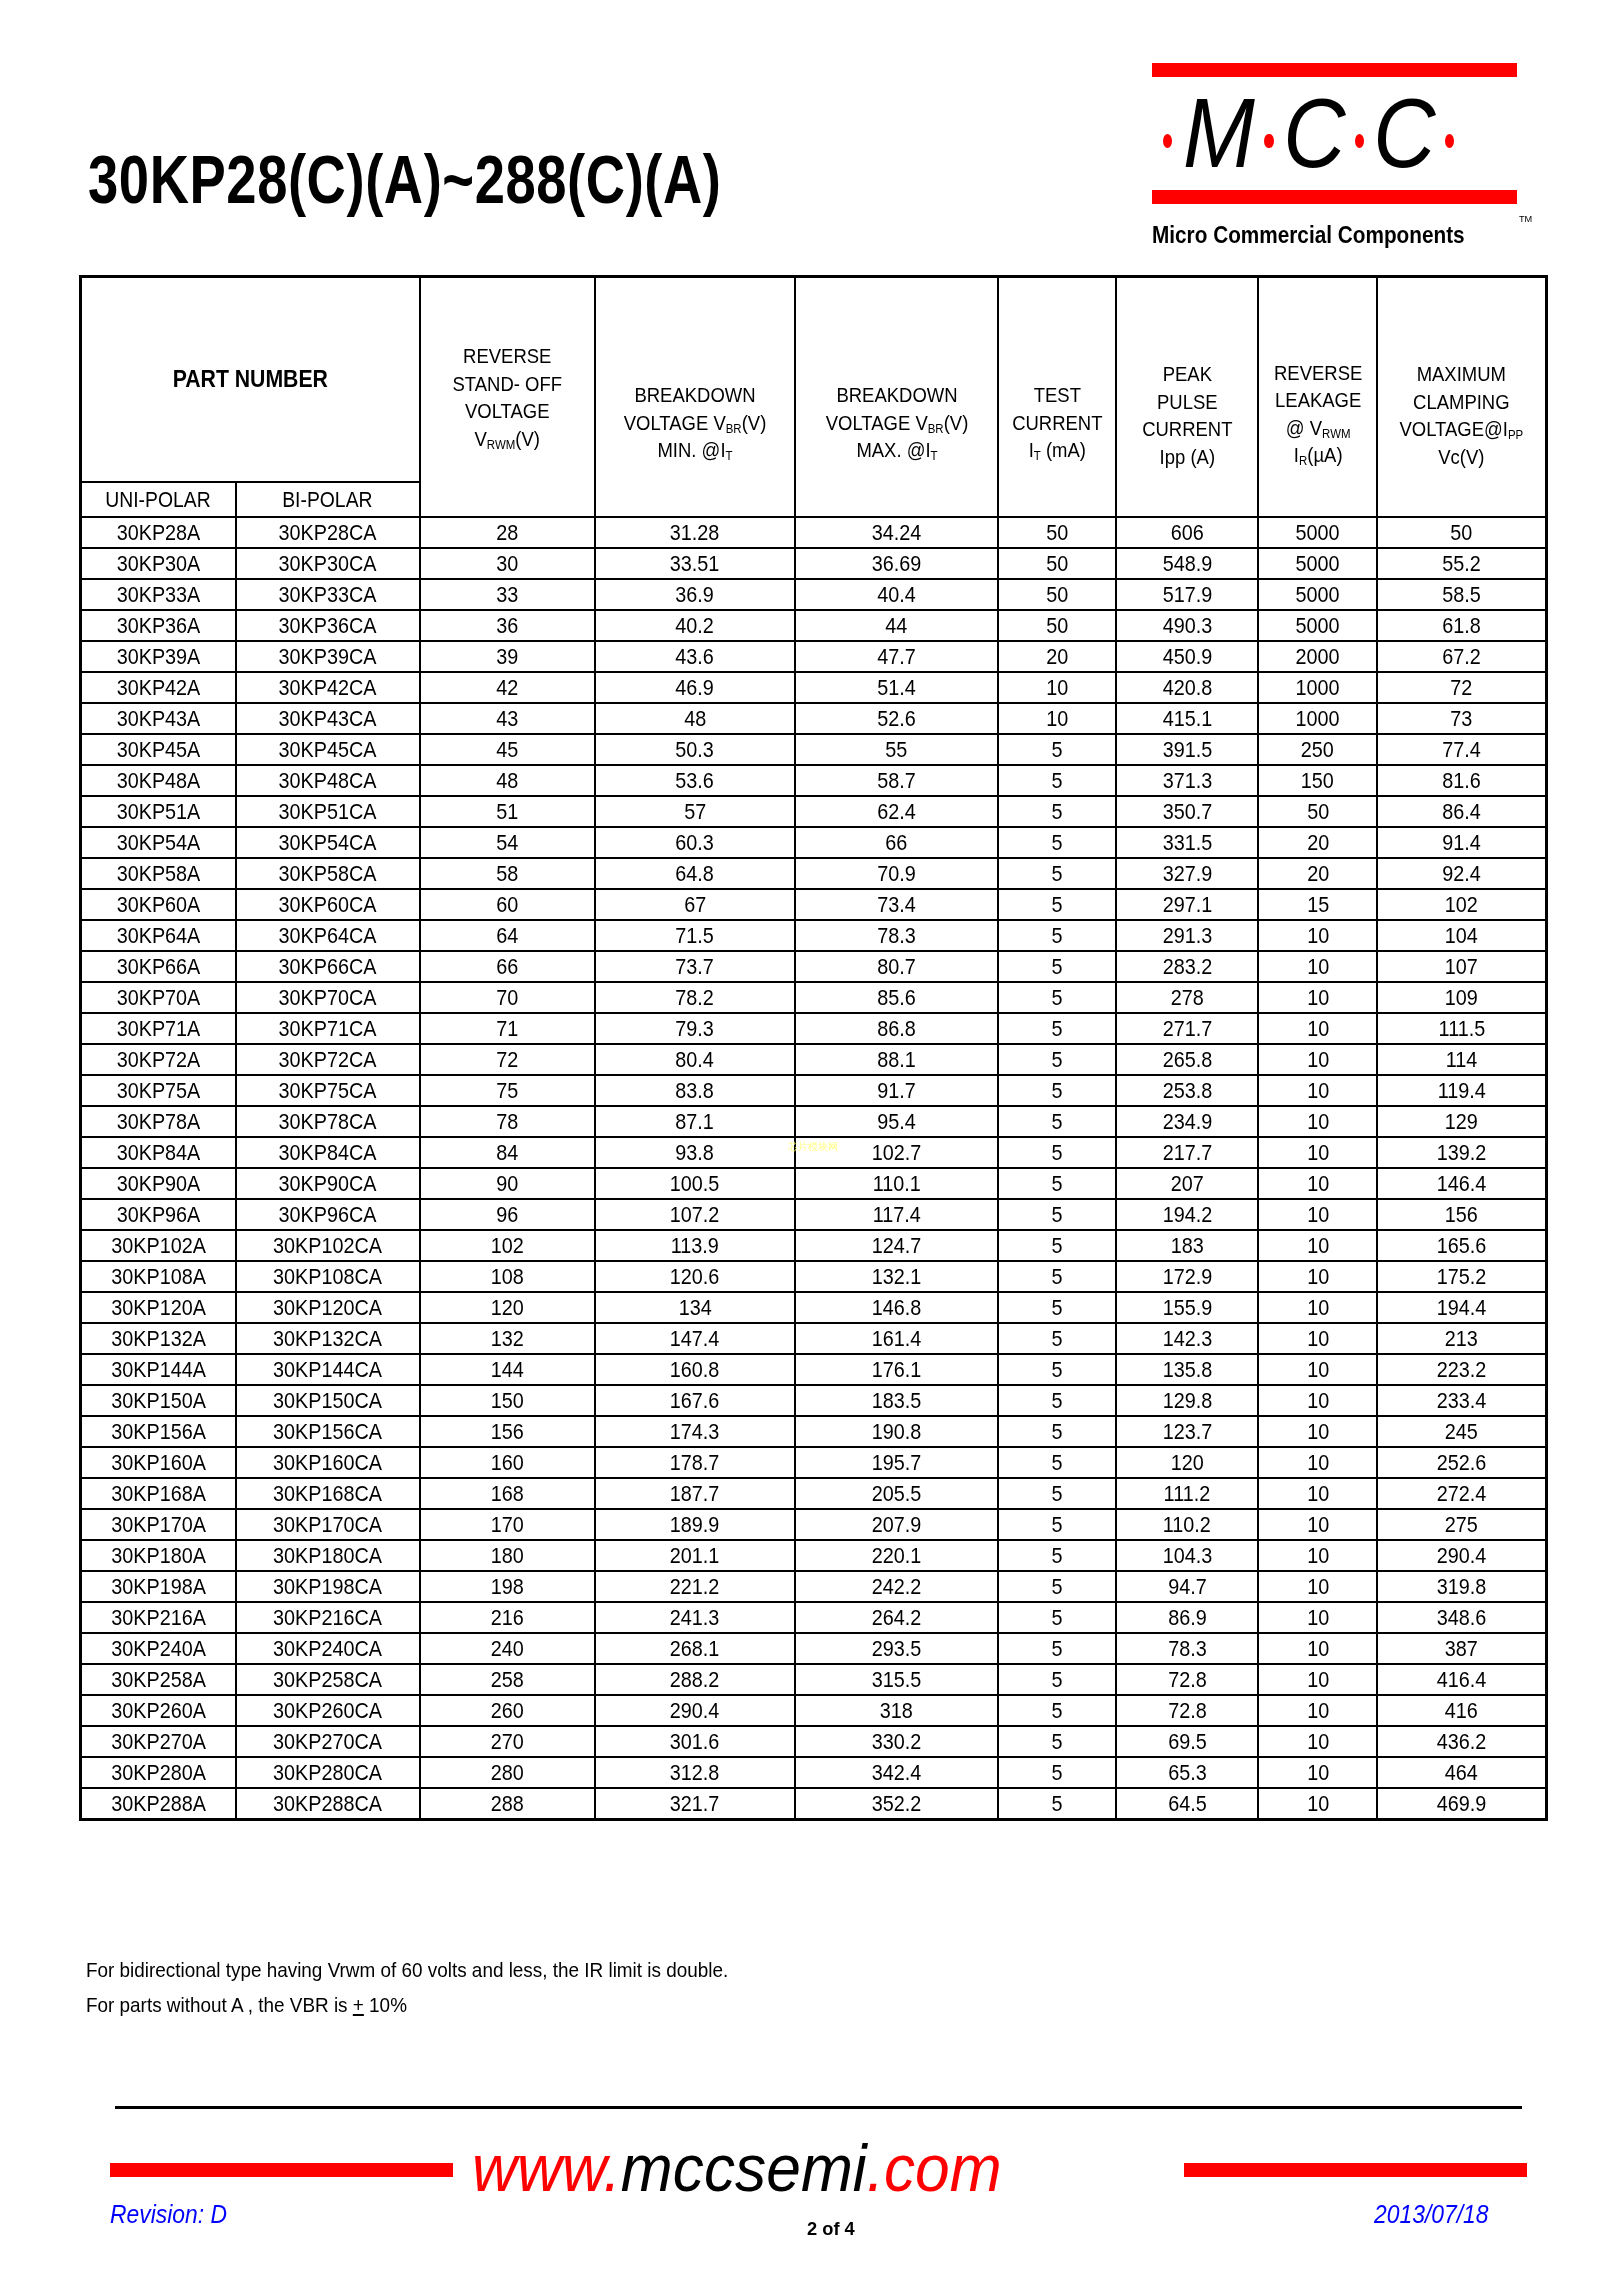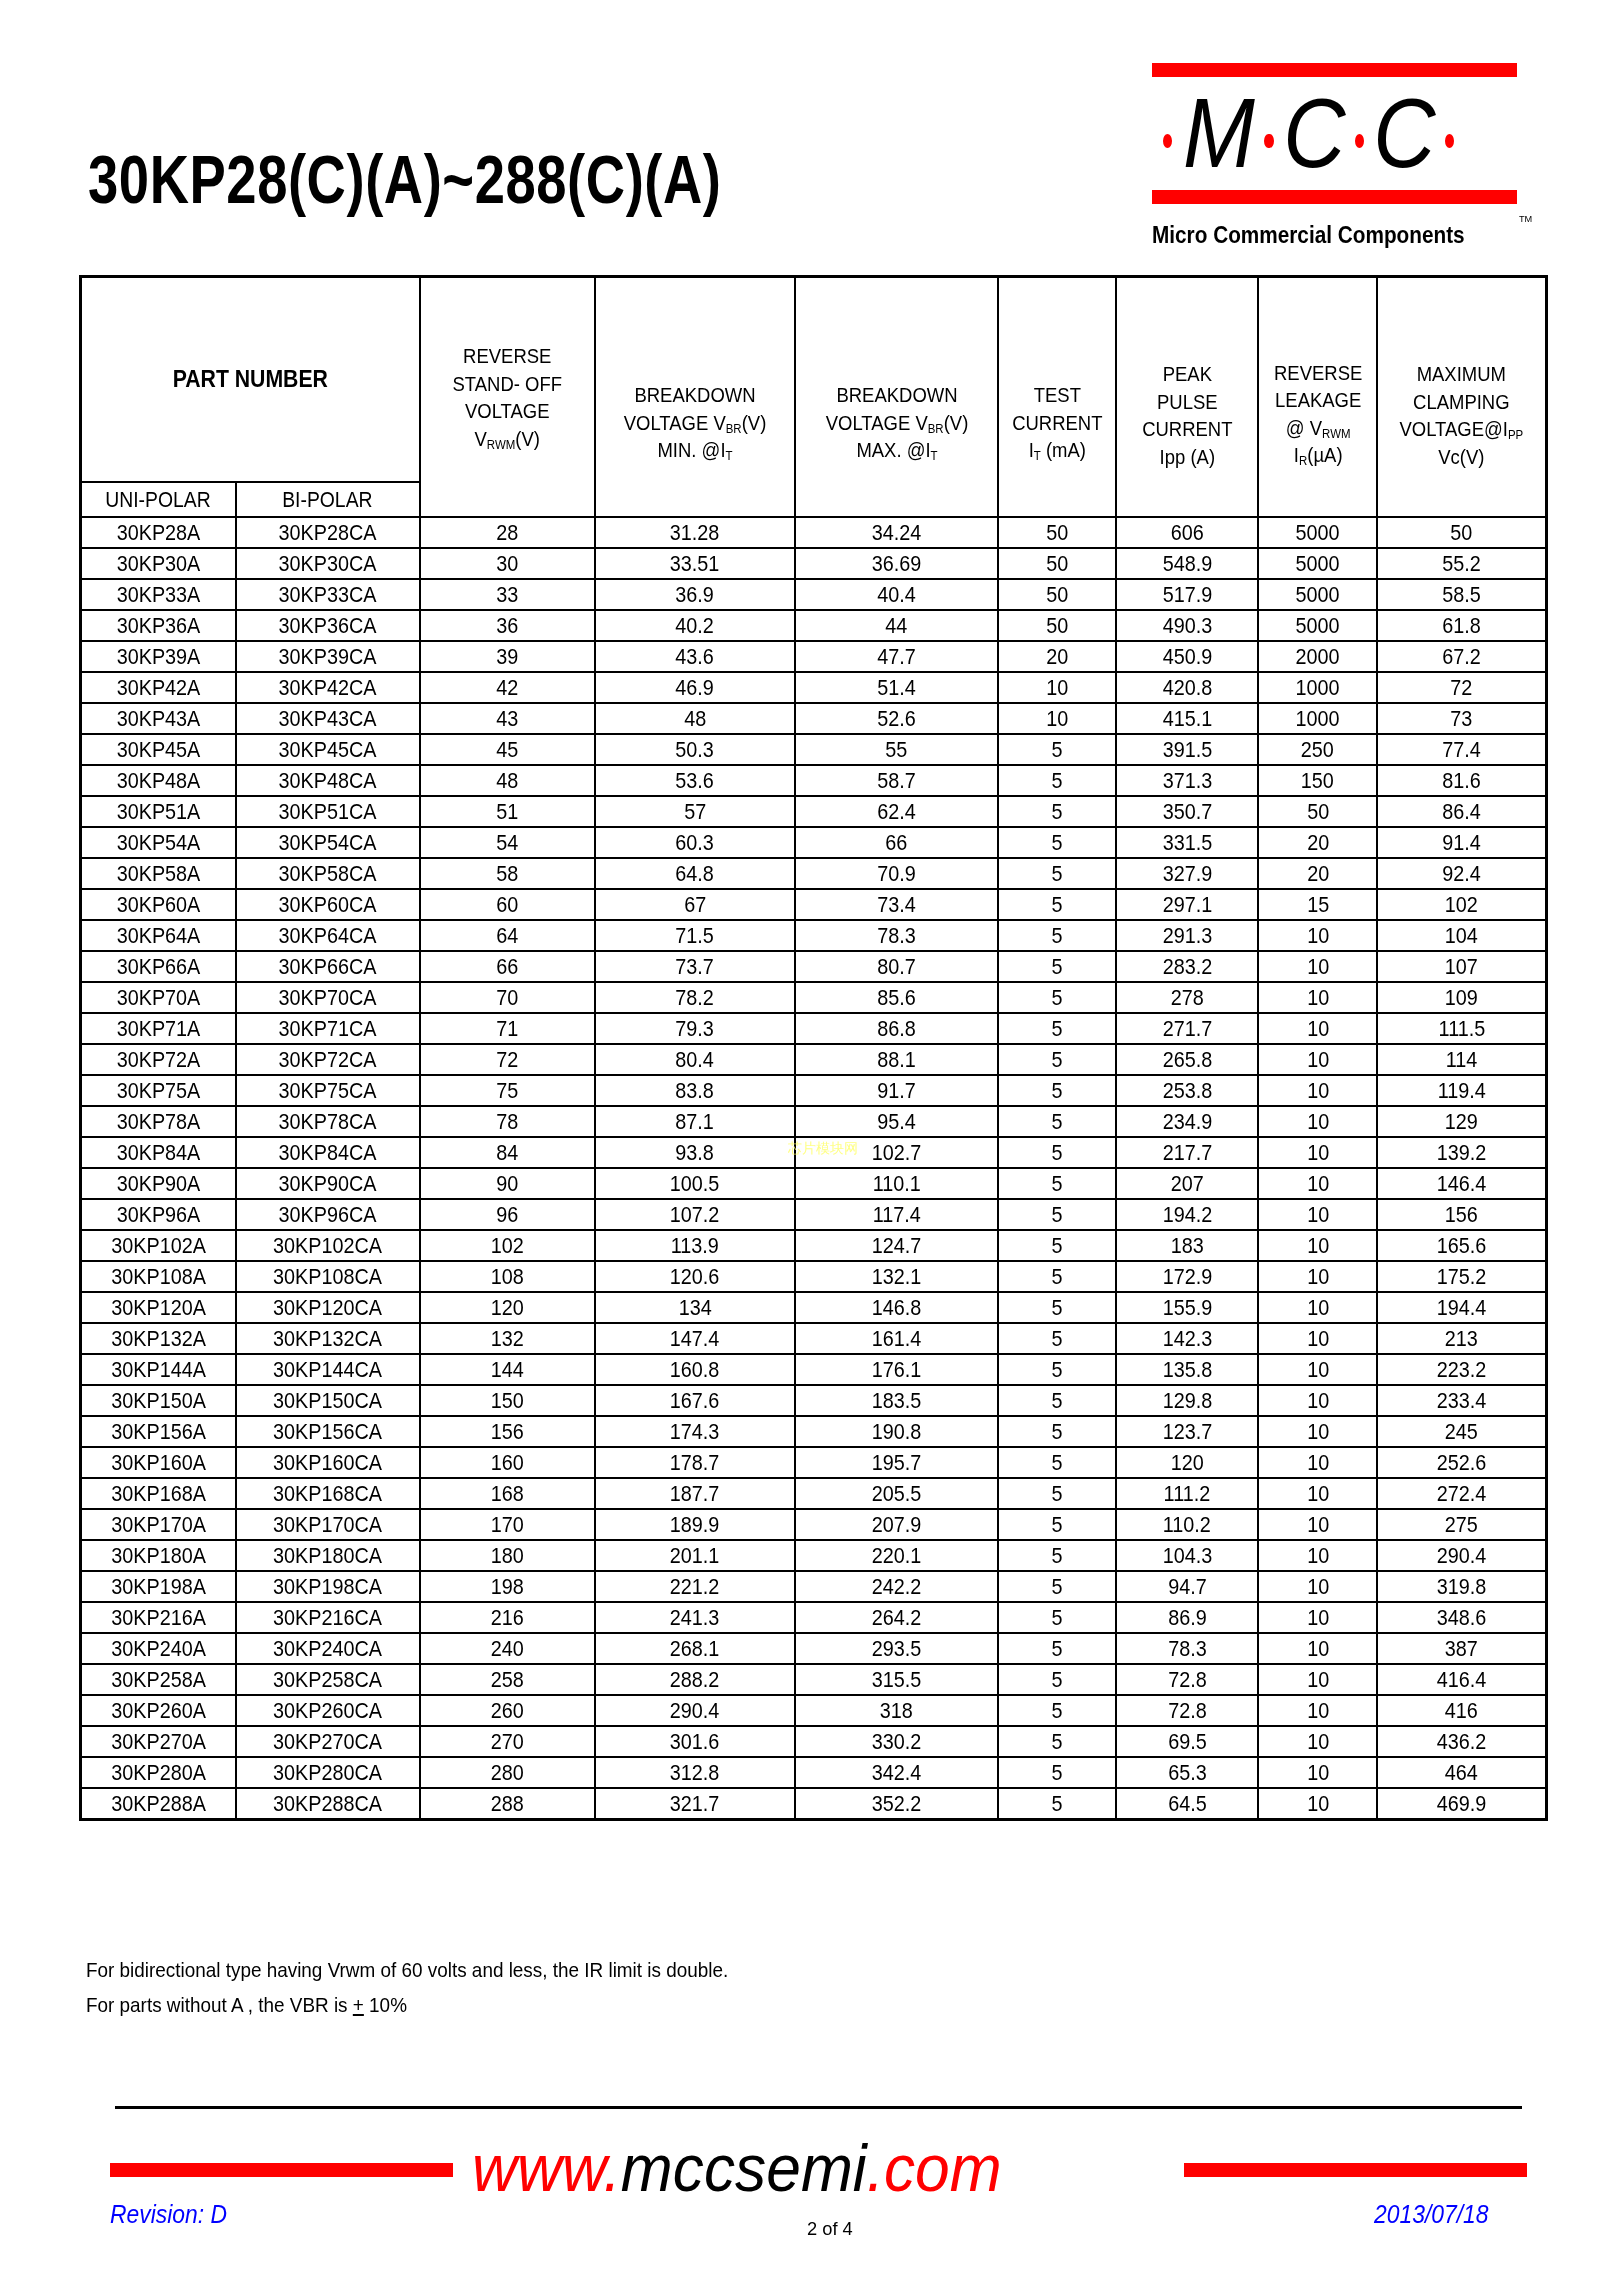--- a/index.html
+++ b/index.html
@@ -52,23 +52,23 @@
   .footer-bar.left { left: 110px; width: 343px; }
   .footer-bar.right { left: 1184px; width: 343px; }
   .footer-url { position: absolute; left: 472px; top: 2134px; font-style: italic; font-size: 67px; line-height: 1;
                 white-space: nowrap; transform-origin: left top; transform: scaleX(0.93); }
   .footer-url .red { color: #ff0000; }
   .footer-url .black { color: #000; }
   .footer-rev { position: absolute; left: 110px; top: 2199px; color: #0000ff; font-style: italic; font-size: 26px;
                 white-space: nowrap; transform-origin: left top; transform: scaleX(0.88); }
   .footer-date { position: absolute; left: 1374px; top: 2199px; color: #0000ff; font-style: italic; font-size: 26px;
                  white-space: nowrap; transform-origin: left top; transform: scaleX(0.88); }
-  .footer-page { position: absolute; left: 807px; top: 2218px; font-weight: normal; font-size: 18.3px; white-space: nowrap; }
-
-  .watermark { position: absolute; left: 788px; top: 1140px; color: #ffff66; font-size: 14px; opacity: 0.8; white-space: nowrap; }
+  .footer-page { position: absolute; left: 807px; top: 2218px; font-weight: bold; font-size: 18.3px; white-space: nowrap; }
+
+  .watermark { position: absolute; left: 788px; top: 1140px; color: #ffff66; font-size: 10px; opacity: 0.8; white-space: nowrap; }
 </style>
 </head>
 <body>
 
 <div class="title">30KP28(C)(A)~288(C)(A)</div>
 
 <div>
   <div class="logo-bar top"></div>
   <div class="logo-text">
     <span class="logo-dot"></span>

